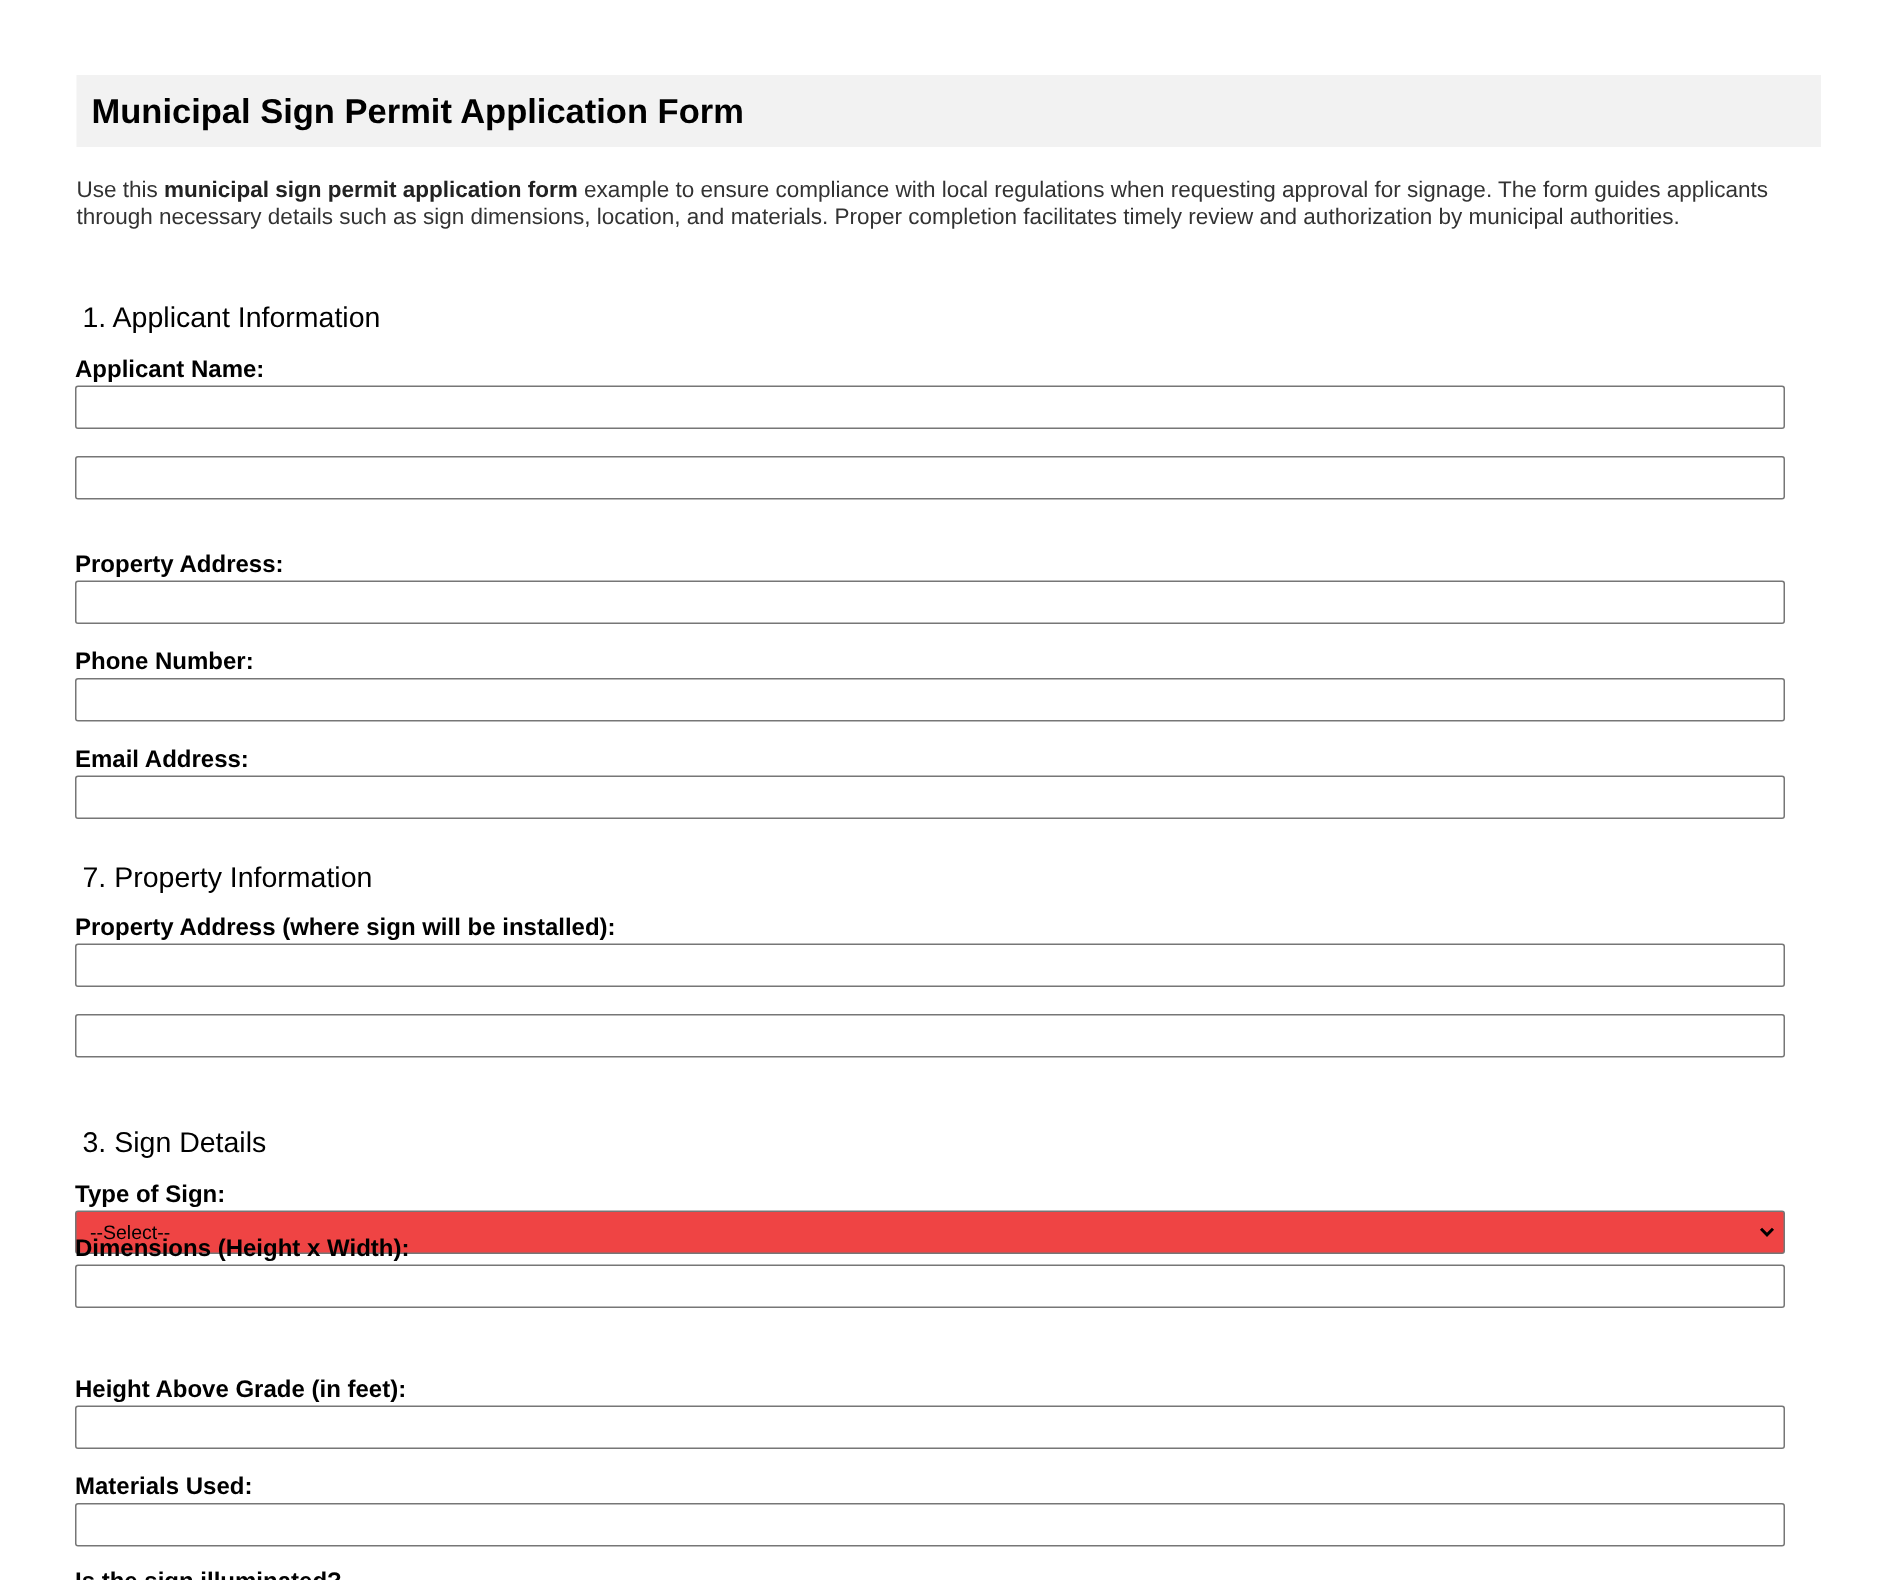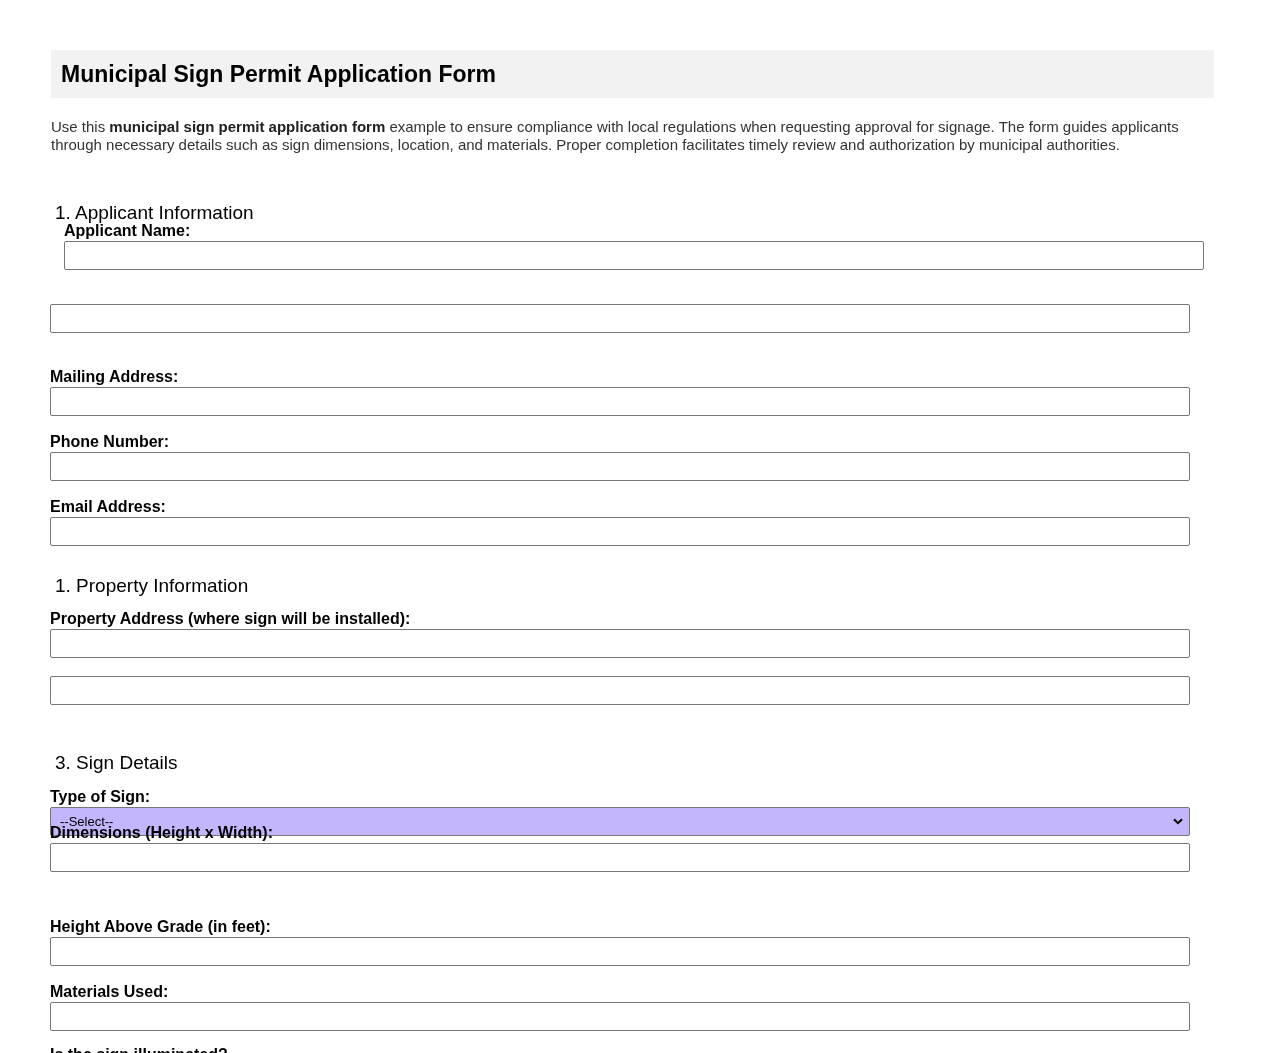--- a/index.html
+++ b/index.html
@@ -36,65 +36,65 @@
   .field .input {
     display: block; width: 1140px; height: 29px; box-sizing: border-box;
     border: 1px solid #767676; border-radius: 2px; background: #fff;
     margin-top: 1px;
     font-family: "Liberation Sans", sans-serif; font-size: 13px;
     padding: 0 8px;
   }
   .select {
     display: flex; align-items: center; justify-content: space-between;
     width: 1140px; height: 29px; box-sizing: border-box;
-    border: 1px solid #767676; border-radius: 2px; background: #c4b5fd;
+    border: 1px solid #767676; border-radius: 2px; background: #ef4444;
     margin-top: 1px; padding: 0 6px 0 9px;
     font-size: 13px; color: #000; cursor: pointer;
   }
   .chevron { width: 10px; height: 7px; }
   .abs { position: absolute; left: 50px; }
 </style>
 </head>
 <body>
 
 <div class="page">
   <div class="title-bar">
     <h1>Municipal Sign Permit Application Form</h1>
   </div>
 
   <p class="intro"><span>Use this </span><b>municipal sign permit application form</b><span> example to ensure compliance with local regulations when requesting approval for signage. The form guides applicants through necessary details such as sign dimensions, location, and materials. Proper completion facilitates timely review and authorization by municipal authorities.</span></p>
 </div>
 
 <h2 class="section-title abs" style="top:197px;">1. Applicant Information</h2>
 
-<div class="field abs" style="top:222px;margin-left:14px;">
+<div class="field abs" style="top:238px;">
   <label>Applicant Name:</label>
   <input class="input" type="text" value="" style="">
 </div>
 
 <div class="field abs" style="top:303px;">
   <input class="input" type="text" value="" style="">
 </div>
 
 <div class="field abs" style="top:368px;">
-  <label>Mailing Address:</label>
+  <label>Property Address:</label>
   <input class="input" type="text" value="" style="">
 </div>
 
 <div class="field abs" style="top:433px;">
   <label>Phone Number:</label>
   <input class="input" type="text" value="" style="">
 </div>
 
 <div class="field abs" style="top:498px;">
   <label>Email Address:</label>
   <input class="input" type="text" value="" style="">
 </div>
 
-<h2 class="section-title abs" style="top:570px;">1. Property Information</h2>
+<h2 class="section-title abs" style="top:570px;">7. Property Information</h2>
 
 <div class="field abs" style="top:610px;">
   <label>Property Address (where sign will be installed):</label>
   <input class="input" type="text" value="" style="">
 </div>
 
 <div class="field abs" style="top:675px;">
   <input class="input" type="text" value="" style="">
 </div>
 

